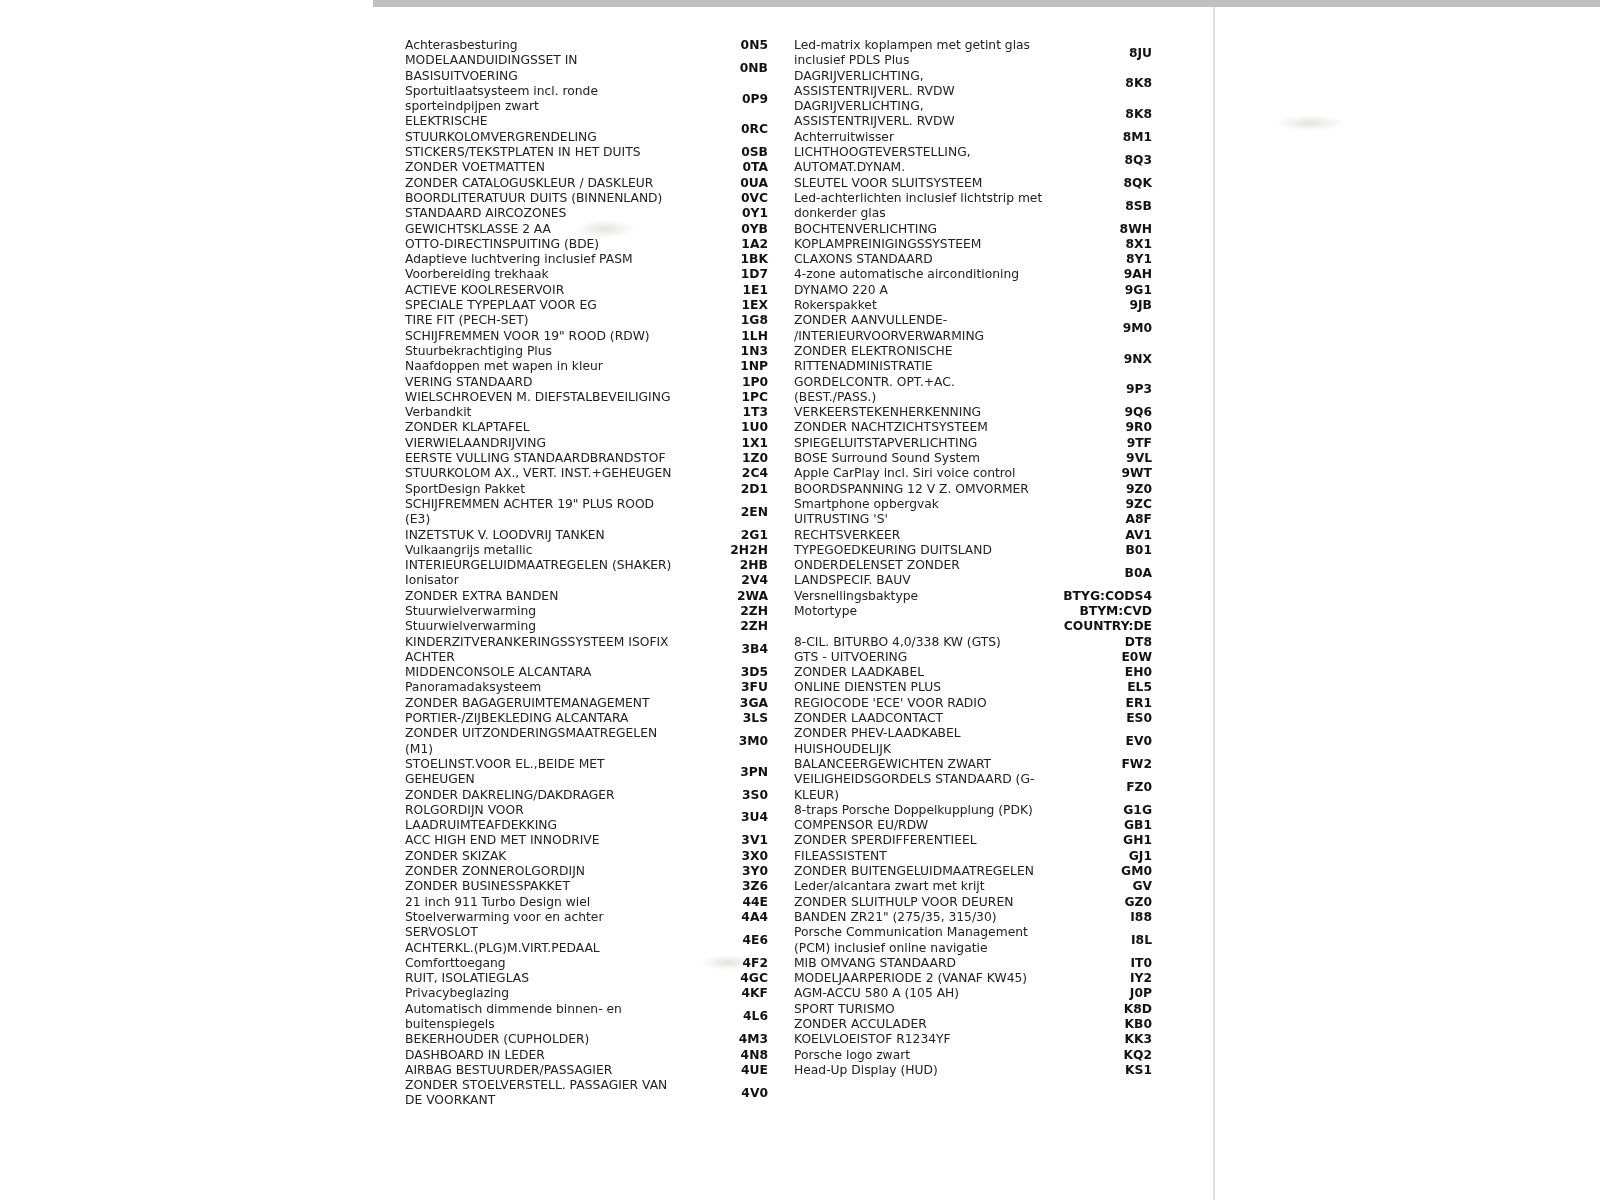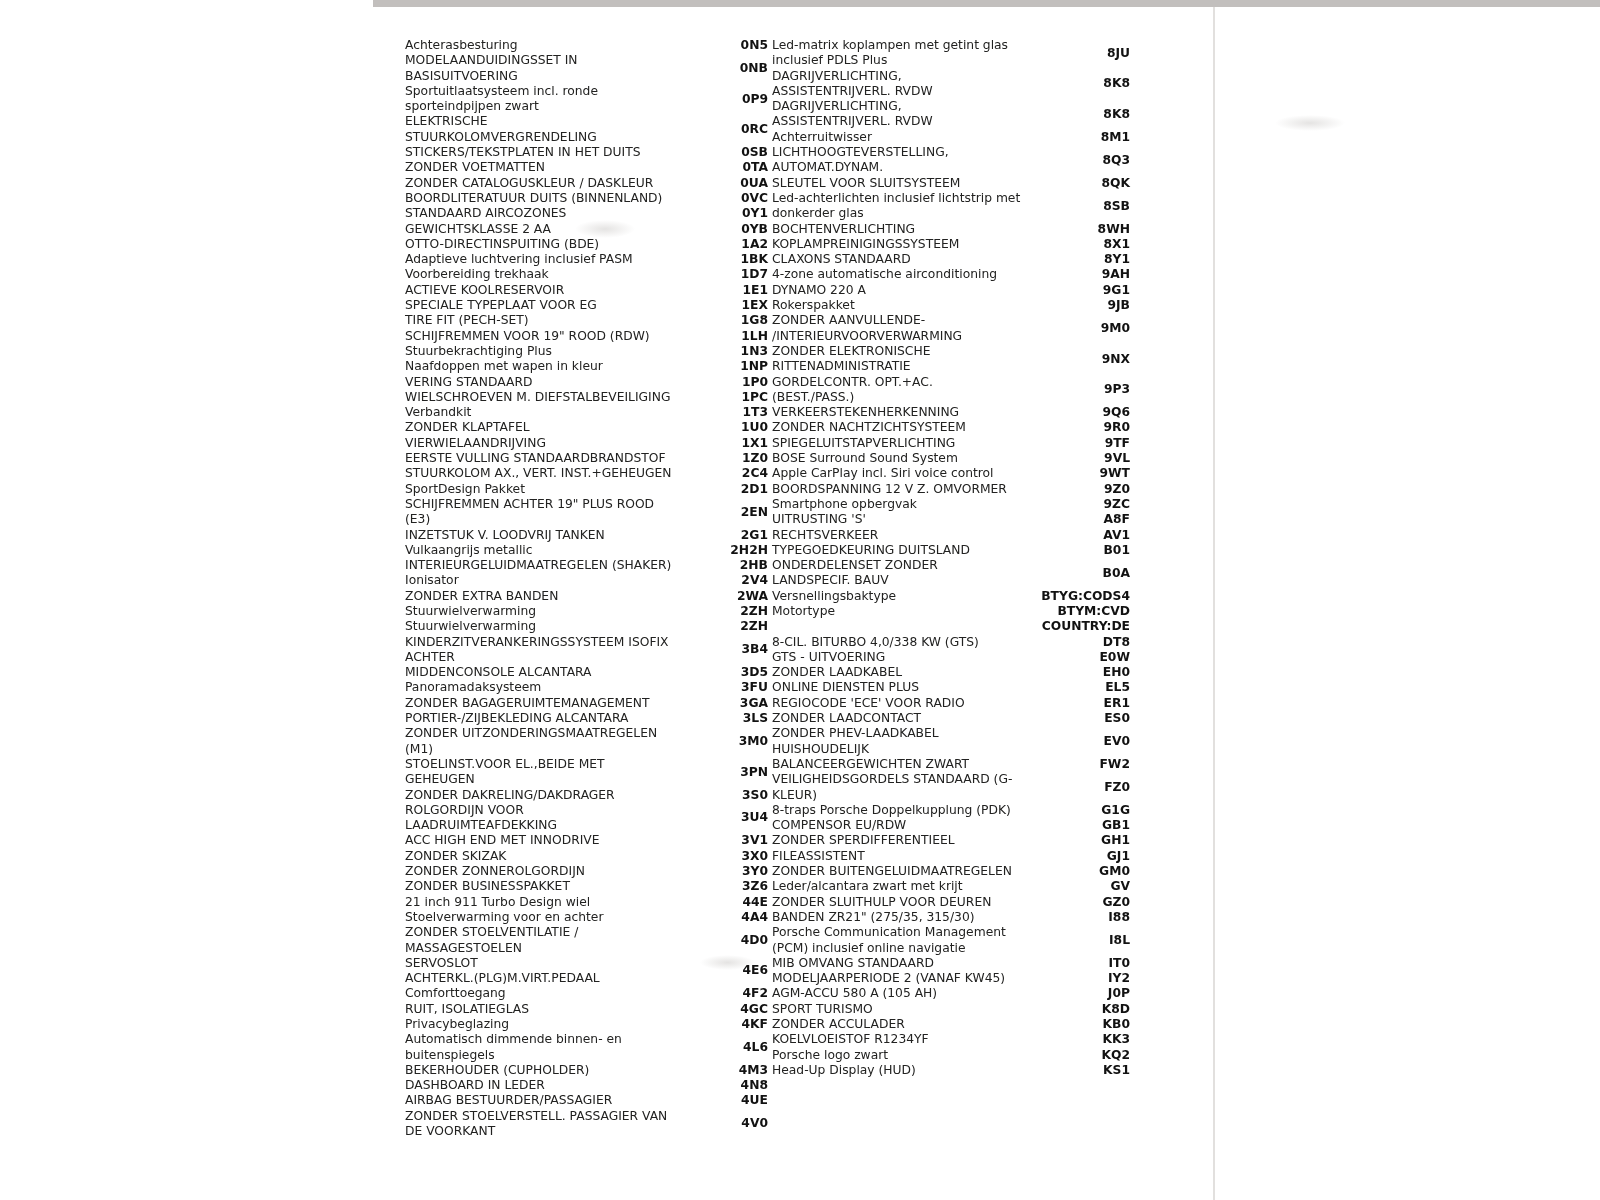--- a/index.html
+++ b/index.html
@@ -18,21 +18,21 @@
   .page-edge-line{
     position:absolute;left:1213px;top:7px;width:2px;bottom:0;
     background:#e2e0de;
   }
   .scan-artifact{
     position:absolute;border-radius:50%;
     background:radial-gradient(closest-side,rgba(160,156,152,0.28),rgba(160,156,152,0));
   }
   .content{
     position:absolute;left:405px;top:38px;
-    display:flex;gap:4px;
+    display:flex;gap:26px;
     font-size:12.3px;line-height:15.3px;
   }
   .colpair{display:flex;flex-direction:column;}
   .colpair-left{width:363px;}
   .colpair-right{width:358px;}
   .row{display:flex;}
   .desc{
     flex:1;white-space:pre;
     color:#222221;
   }
@@ -255,25 +255,20 @@
       </div>
       <div class="row">
         <div class="desc">21 inch 911 Turbo Design wiel</div>
         <div class="code">44E</div>
       </div>
       <div class="row">
         <div class="desc">Stoelverwarming voor en achter</div>
         <div class="code">4A4</div>
       </div>
       <div class="row">
-        <div class="desc">ZONDER STOELVENTILATIE /
-MASSAGESTOELEN</div>
-        <div class="code">4D0</div>
-      </div>
-      <div class="row">
         <div class="desc">SERVOSLOT
 ACHTERKL.(PLG)M.VIRT.PEDAAL</div>
         <div class="code">4E6</div>
       </div>
       <div class="row">
         <div class="desc">Comforttoegang</div>
         <div class="code">4F2</div>
       </div>
       <div class="row">
         <div class="desc">RUIT, ISOLATIEGLAS</div>

